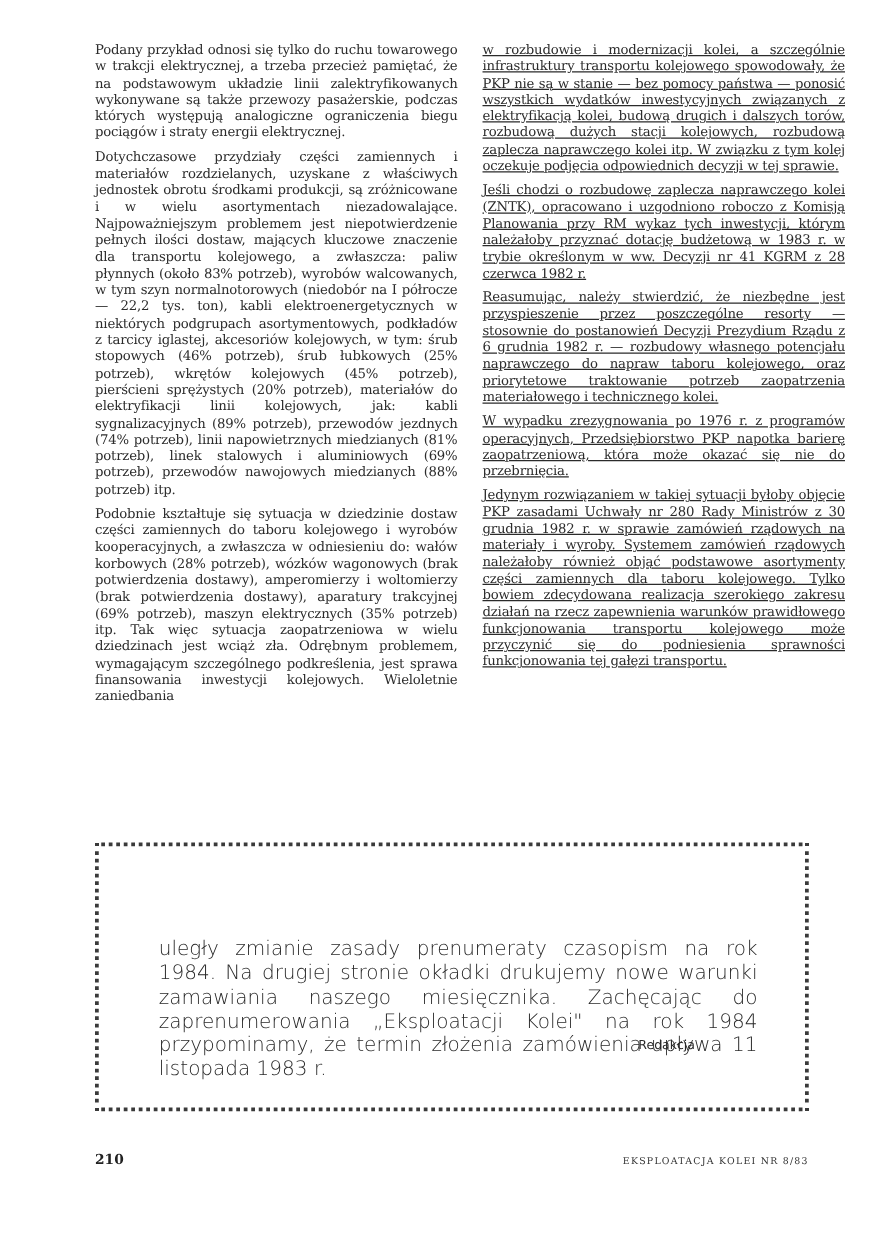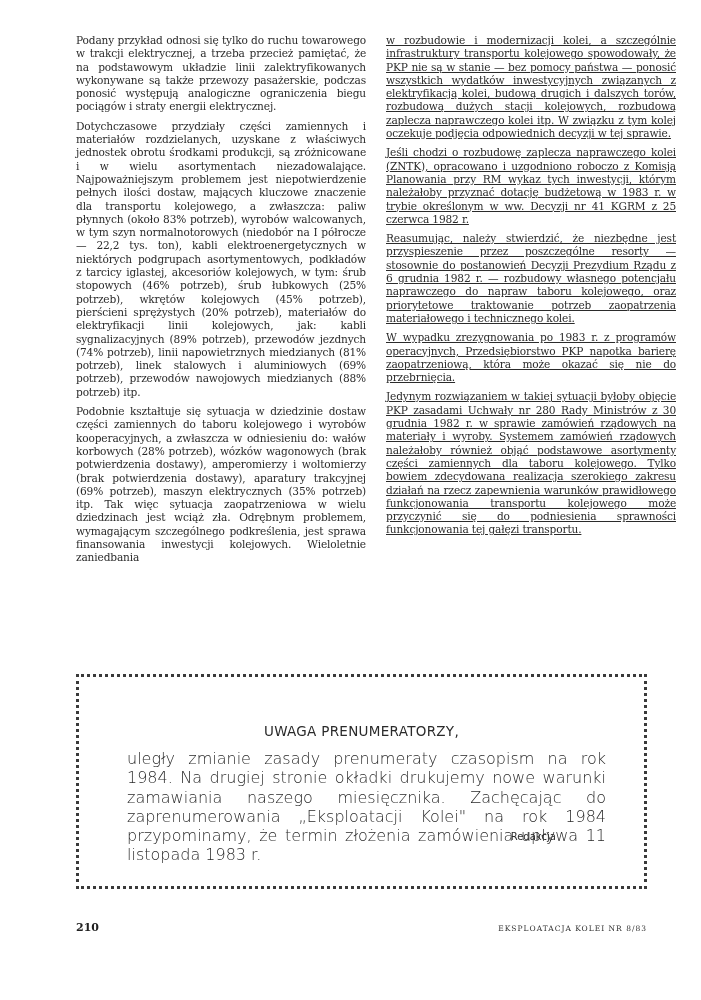--- a/index.html
+++ b/index.html
@@ -38,33 +38,32 @@
   }
   .running-footer {
     position: absolute; right: 54px; top: 924px;
     font-family: "DejaVu Serif", serif; font-weight: normal; font-size: 7.5px; letter-spacing: 1px; color: #333;
   }
 </style>
 </head>
 <body>
 
 <div class="col left">
-  <p>Podany przykład odnosi się tylko do ruchu towarowego w trakcji elektrycznej, a trzeba przecież pamiętać, że na podstawowym układzie linii zalektryfikowanych wykonywane są także przewozy pasażerskie, podczas ponosić występują analogiczne ograniczenia biegu pociągów i straty energii elektrycznej.</p>
+  <p>Podany przykład odnosi się tylko do ruchu towarowego w trakcji elektrycznej, a trzeba przecież pamiętać, że na podstawowym układzie linii zalektryfikowanych wykonywane są także przewozy pasażerskie, podczas których występują analogiczne ograniczenia biegu pociągów i straty energii elektrycznej.</p>
   <p>Dotychczasowe przydziały części zamiennych i materiałów rozdzielanych, uzyskane z właściwych jednostek obrotu środkami produkcji, są zróżnicowane i w wielu asortymentach niezadowalające. Najpoważniejszym problemem jest niepotwierdzenie pełnych ilości dostaw, mających kluczowe znaczenie dla transportu kolejowego, a zwłaszcza: paliw płynnych (około 83% potrzeb), wyrobów walcowanych, w tym szyn normalnotorowych (niedobór na I półrocze — 22,2 tys. ton), kabli elektroenergetycznych w niektórych podgrupach asortymentowych, podkładów z tarcicy iglastej, akcesoriów kolejowych, w tym: śrub stopowych (46% potrzeb), śrub łubkowych (25% potrzeb), wkrętów kolejowych (45% potrzeb), pierścieni sprężystych (20% potrzeb), materiałów do elektryfikacji linii kolejowych, jak: kabli sygnalizacyjnych (89% potrzeb), przewodów jezdnych (74% potrzeb), linii napowietrznych miedzianych (81% potrzeb), linek stalowych i aluminiowych (69% potrzeb), przewodów nawojowych miedzianych (88% potrzeb) itp.</p>
   <p>Podobnie kształtuje się sytuacja w dziedzinie dostaw części zamiennych do taboru kolejowego i wyrobów kooperacyjnych, a zwłaszcza w odniesieniu do: wałów korbowych (28% potrzeb), wózków wagonowych (brak potwierdzenia dostawy), amperomierzy i woltomierzy (brak potwierdzenia dostawy), aparatury trakcyjnej (69% potrzeb), maszyn elektrycznych (35% potrzeb) itp. Tak więc sytuacja zaopatrzeniowa w wielu dziedzinach jest wciąż zła. Odrębnym problemem, wymagającym szczególnego podkreślenia, jest sprawa finansowania inwestycji kolejowych. Wieloletnie zaniedbania</p>
 </div>
 
 <div class="col right">
   <p>w rozbudowie i modernizacji kolei, a szczególnie infrastruktury transportu kolejowego spowodowały, że PKP nie są w stanie — bez pomocy państwa — ponosić wszystkich wydatków inwestycyjnych związanych z elektryfikacją kolei, budową drugich i dalszych torów, rozbudową dużych stacji kolejowych, rozbudową zaplecza naprawczego kolei itp. W związku z tym kolej oczekuje podjęcia odpowiednich decyzji w tej sprawie.</p>
-  <p>Jeśli chodzi o rozbudowę zaplecza naprawczego kolei (ZNTK), opracowano i uzgodniono roboczo z Komisją Planowania przy RM wykaz tych inwestycji, którym należałoby przyznać dotację budżetową w 1983 r. w trybie określonym w ww. Decyzji nr 41 KGRM z 25 czerwca 1982 r.</p>
+  <p>Jeśli chodzi o rozbudowę zaplecza naprawczego kolei (ZNTK), opracowano i uzgodniono roboczo z Komisją Planowania przy RM wykaz tych inwestycji, którym należałoby przyznać dotację budżetową w 1983 r. w trybie określonym w ww. Decyzji nr 41 KGRM z 28 czerwca 1982 r.</p>
   <p>Reasumując, należy stwierdzić, że niezbędne jest przyspieszenie przez poszczególne resorty — stosownie do postanowień Decyzji Prezydium Rządu z 6 grudnia 1982 r. — rozbudowy własnego potencjału naprawczego do napraw taboru kolejowego, oraz priorytetowe traktowanie potrzeb zaopatrzenia materiałowego i technicznego kolei.</p>
-  <p>W wypadku zrezygnowania po 1983 r. z programów operacyjnych, Przedsiębiorstwo PKP napotka barierę zaopatrzeniową, która może okazać się nie do przebrnięcia.</p>
+  <p>W wypadku zrezygnowania po 1976 r. z programów operacyjnych, Przedsiębiorstwo PKP napotka barierę zaopatrzeniową, która może okazać się nie do przebrnięcia.</p>
   <p>Jedynym rozwiązaniem w takiej sytuacji byłoby objęcie PKP zasadami Uchwały nr 280 Rady Ministrów z 30 grudnia 1982 r. w sprawie zamówień rządowych na materiały i wyroby. Systemem zamówień rządowych należałoby również objąć podstawowe asortymenty części zamiennych dla taboru kolejowego. Tylko bowiem zdecydowana realizacja szerokiego zakresu działań na rzecz zapewnienia warunków prawidłowego funkcjonowania transportu kolejowego może przyczynić się do podniesienia sprawności funkcjonowania tej gałęzi transportu.</p>
 </div>
 
 <div class="box">
-  <div class="box-title">UWAGA PRENUMERATORZY,</div>
   <div class="box-body">uległy zmianie zasady prenumeraty czasopism na rok 1984. Na drugiej stronie okładki drukujemy nowe warunki zamawiania naszego miesięcznika. Zachęcając do zaprenumerowania „Eksploatacji Kolei" na rok 1984 przypominamy, że termin złożenia zamówienia upływa 11 listopada 1983 r.</div>
   <div class="box-sign">Redakcja</div>
 </div>
 
 <div class="page-number">210</div>
 <div class="running-footer">EKSPLOATACJA KOLEI NR 8/83</div>
 
 </body></html>

